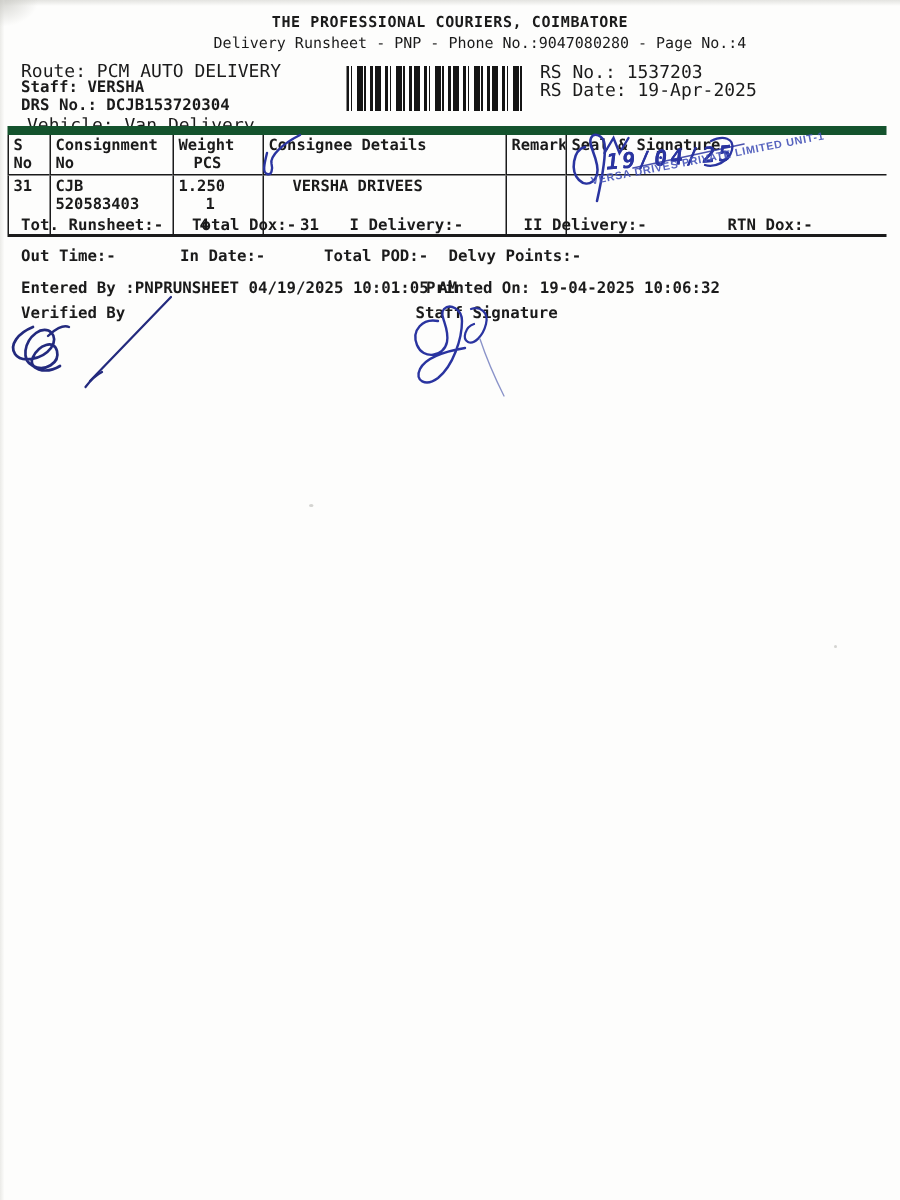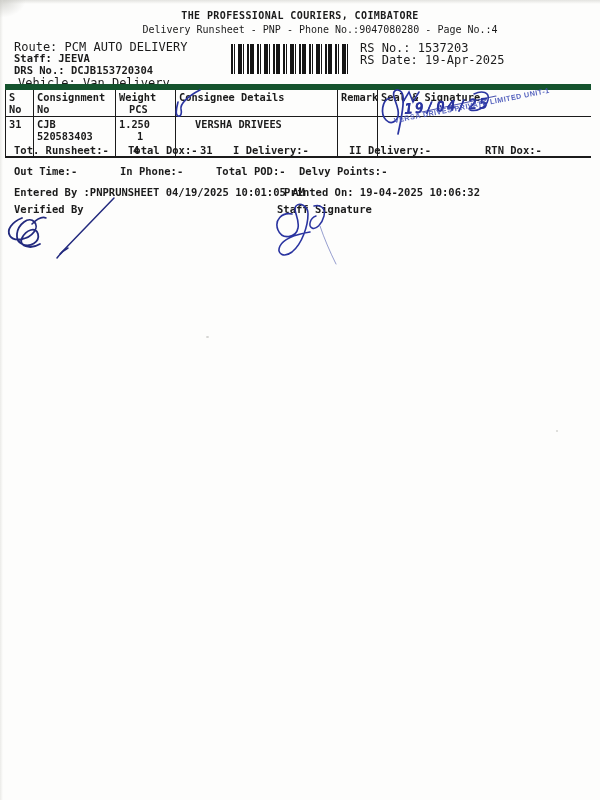--- a/index.html
+++ b/index.html
@@ -105,21 +105,21 @@
 <body>
 
 <div class="scan-edge-top"></div>
 <div class="scan-edge-left"></div>
 <div class="scan-corner-curl"></div>
 
 <div class="abs t-center doc-title">THE PROFESSIONAL COURIERS, COIMBATORE</div>
 <div class="abs t-center doc-subtitle">Delivery Runsheet - PNP - Phone No.:9047080280 - Page No.:4</div>
 
 <div class="abs body-lite info-route">Route: PCM AUTO DELIVERY</div>
-<div class="abs body-txt info-staff">Staff: JEEVA</div>
+<div class="abs body-txt info-staff">Staff: VERSHA</div>
 <div class="abs body-txt info-drs">DRS No.: DCJB153720304</div>
 <div class="abs body-lite info-vehicle">Vehicle: Van Delivery</div>
 <div class="abs barcode"></div>
 <div class="abs body-lite info-rsno">RS No.: 1537203</div>
 <div class="abs body-lite info-rsdate">RS Date: 19-Apr-2025</div>
 
 <table class="drs-table">
   <thead>
     <tr>
       <th class="w-sno first-col">S No</th>
@@ -160,21 +160,21 @@
 <div class="abs body-txt sum-row1" style="left:14px">Tot. Runsheet:-</div>
 <div class="abs body-txt sum-row1" style="left:133px">4</div>
 <div class="abs body-txt sum-row1" style="left:128px">Total Dox:-</div>
 
 <div class="abs body-txt sum-row1" style="left:200px">31</div>
 <div class="abs body-txt sum-row1" style="left:233px">I Delivery:-</div>
 <div class="abs body-txt sum-row1" style="left:349px">II Delivery:-</div>
 <div class="abs body-txt sum-row1" style="left:485px">RTN Dox:-</div>
 
 <div class="abs body-txt sum-row2" style="left:14px">Out Time:-</div>
-<div class="abs body-txt sum-row2" style="left:120px">In Phone:-</div>
+<div class="abs body-txt sum-row2" style="left:120px">In Date:-</div>
 <div class="abs body-txt sum-row2" style="left:216px">Total POD:-</div>
 <div class="abs body-txt sum-row2" style="left:299px">Delvy Points:-</div>
 
 <div class="abs body-txt sum-row3" style="left:14px">Entered By :PNPRUNSHEET 04/19/2025 10:01:05 AM</div>
 <div class="abs body-txt sum-row3" style="left:284px">Printed On: 19-04-2025 10:06:32</div>
 
 <div class="abs body-txt foot-row" style="left:14px">Verified By</div>
 <div class="abs body-txt foot-row" style="left:277px">Staff Signature</div>
 
 <svg class="sig-svg verified-sig" width="130" height="70" viewBox="0 0 130 70">

